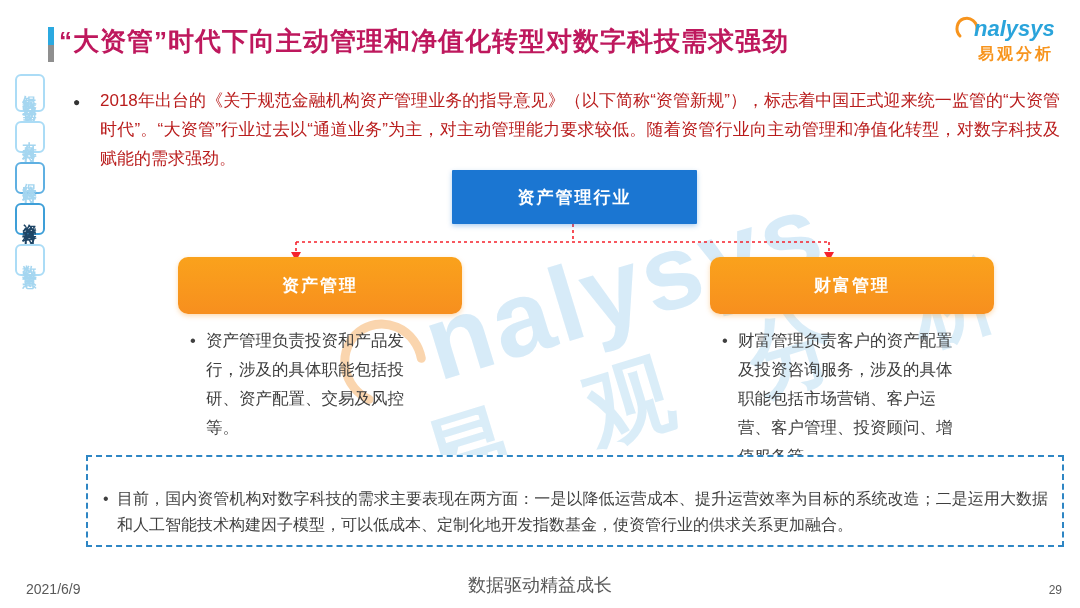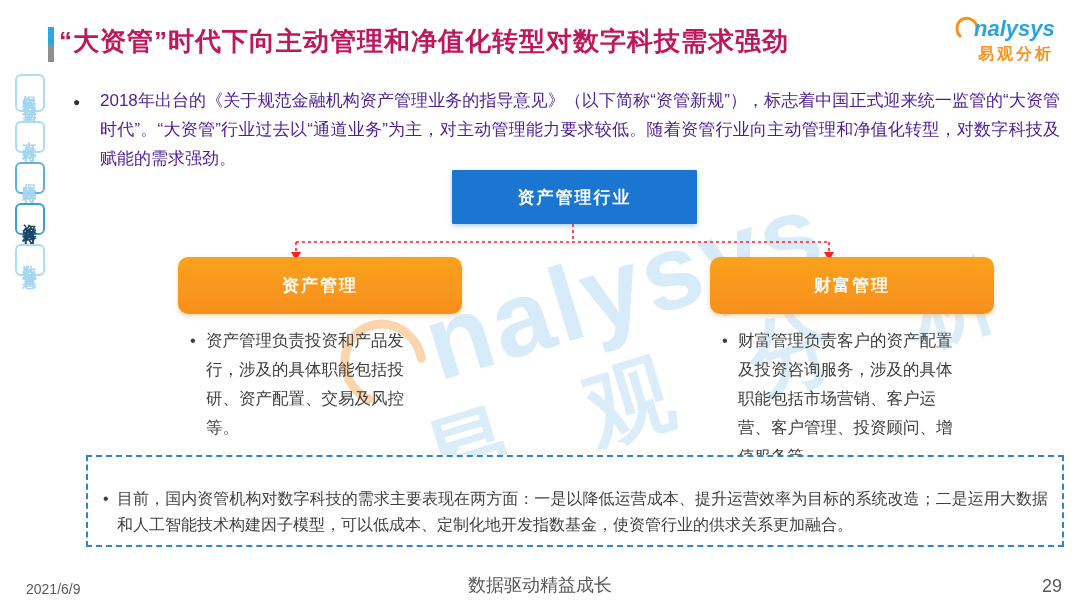--- a/index.html
+++ b/index.html
@@ -35,21 +35,21 @@
   .sidebar { position:absolute; left:8px; top:74px; z-index:2;
     display:flex; flex-direction:column; gap:9px; align-items:center; width:44px; }
   .side-tab { writing-mode:vertical-rl; text-orientation:upright;
     padding:8px 4px; border:2px solid #ABDCF6; border-radius:6px; background:#fff;
     color:#A5D6F0; font-size:14px; font-weight:bold; letter-spacing:3px; cursor:pointer; }
   .side-tab.mid { border-color:#5FB0E2; }
   .side-tab.active { border-color:#3E9FD8; color:#1E4566; }
 
   
   .intro { position:absolute; left:100px; top:86px; width:960px; z-index:2;
-    font-size:17px; line-height:29px; color:#4c1d95; text-align:justify; }
+    font-size:17px; line-height:29px; color:#b91c1c; text-align:justify; }
   .intro::before { content:"●"; position:absolute; left:-27px; top:2px;
     font-size:12px; color:#333333; }
 
   
   .root-box { position:absolute; left:452px; top:170px; width:245px; height:54px; z-index:2;
     background:#1B76D2; border-radius:1px; box-shadow:0 2px 5px rgba(27,118,210,0.35);
     color:#ffffff; font-size:17px; font-weight:bold; letter-spacing:2px;
     display:flex; align-items:center; justify-content:center; }
   .connector { position:absolute; left:280px; top:224px; z-index:1; }
   .branch-box { position:absolute; top:257px; width:284px; height:57px; z-index:2;
@@ -73,21 +73,21 @@
   .callout-item::before { content:"•"; position:absolute; left:5px; top:0; }
   .callout-item.red { color:#E00000; font-weight:bold; }
   .callout-item.red::before { color:#E00000; }
   .callout-item.dark { color:#3F3F3F; font-weight:normal;margin-top:22px; }
   .callout-item.dark::before { color:#3F3F3F; }
 
   
   .footer-date { position:absolute; left:26px; bottom:11px; font-size:14px; color:#595959; z-index:2; }
   .footer-center { position:absolute; left:0; right:0; bottom:11px; text-align:center;
     font-size:18px; color:#595959; z-index:2; }
-  .footer-page { position:absolute; right:18px; bottom:11px; font-size:18px; color:#595959; z-index:2;margin-left:32px; }
+  .footer-page { position:absolute; right:18px; bottom:11px; font-size:12px; color:#595959; z-index:2;margin-left:32px; }
 </style>
 </head>
 <body>
 
 <div class="slide">
 
   <div class="watermark">
     <div class="wm-row1">
       <span>
         <svg width="92" height="100" viewBox="0 0 92 100">

